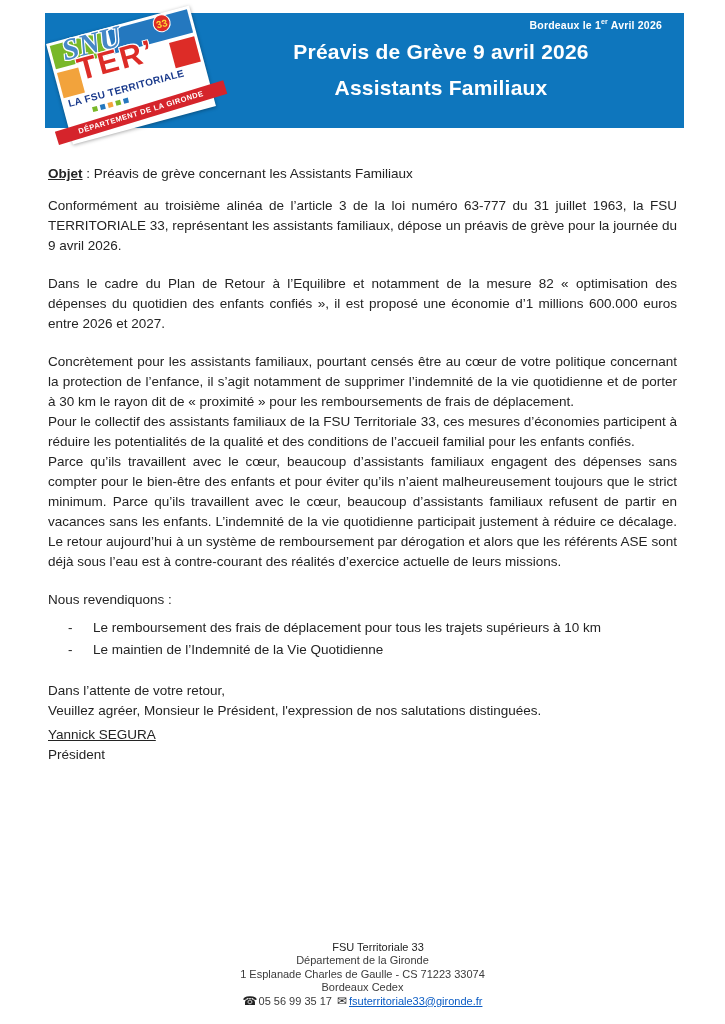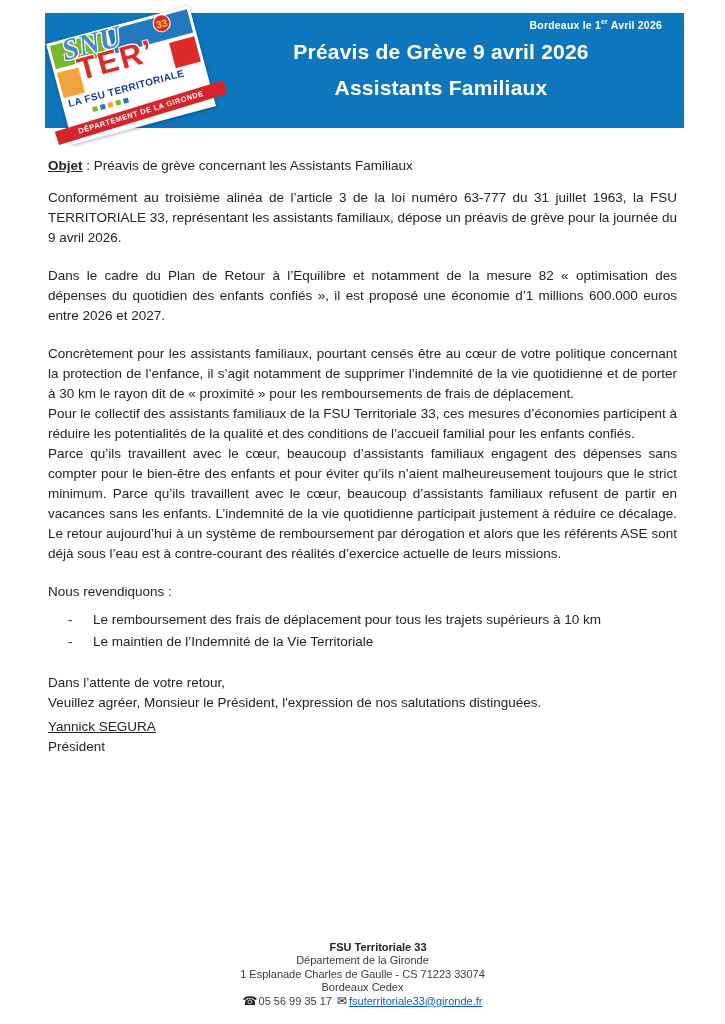--- a/index.html
+++ b/index.html
@@ -45,37 +45,37 @@
   .lg-dots i { position:static; display:block; width:5px; height:5px; }
   .d-g { background:var(--logo_green, #79b829); }
   .d-b { background:var(--logo_blue, #2478bf); }
   .d-o { background:var(--logo_orange, #f2a33c); }
   .lg-ribbon { left:-14px; top:84px; width:176px; height:14px;
                background:var(--ribbon_red, #d5242b); transform:rotate(-2deg);
                color:#ffffff; font-weight:bold; font-size:7.5px; line-height:14px;
                letter-spacing:.5px; text-align:center; white-space:nowrap; }
 
   
-  .content { position:absolute; left:48px; right:48px; top:156px;
+  .content { position:absolute; left:48px; right:48px; top:164px;
              font-size:13.5px; line-height:20px; }
   .objet { margin-bottom:12px; }
   .objet-label { font-weight:bold; text-decoration:underline; }
   .salutation { text-align:center; margin-bottom:22px; }
   .block { text-align:justify; }
   .mb { margin-bottom:18px; }
   .mb2 { margin-bottom:7px; }
   .bullets { margin-bottom:20px; }
   .bullet { display:flex; padding-left:20px; line-height:22px; }
   .dash { width:25px; flex:none; }
   .sig-name { margin-top:4px;text-decoration:underline; }
 
   
   .footer { position:absolute; left:0; right:0; bottom:16px; text-align:center;
             font-size:11px; line-height:13.5px; color:#3b3b3b; }
-  .f-org { font-weight:bold; color:#222222;padding-left:31px; }
+  .f-org { font-weight:normal; color:#222222;padding-left:31px; }
   .f-icon { margin:0 2px 0 5px; font-size:12px; color:#222222; }
   .f-icon.first { margin-left:0; margin-right:1px; }
   .f-email { color:var(--link_blue, #0b5cc4); text-decoration:underline; }
 </style>
 </head>
 <body>
 
 <div class="page">
 
   <div class="banner">
@@ -116,21 +116,21 @@
 
     <p class="mb2">Nous revendiquons :</p>
 
     <div class="bullets">
       <div class="bullet">
           <span class="dash">-</span>
           <span>Le remboursement des frais de déplacement pour tous les trajets supérieurs à 10 km</span>
         </div>
       <div class="bullet">
           <span class="dash">-</span>
-          <span>Le maintien de l’Indemnité de la Vie Territoriale</span>
+          <span>Le maintien de l’Indemnité de la Vie Quotidienne</span>
         </div>
     </div>
 
     <p>Dans l’attente de votre retour,</p>
     <p>Veuillez agréer, Monsieur le Président, l'expression de nos salutations distinguées.</p>
 
     <p class="sig-name">Yannick SEGURA</p>
     <p>Président</p>
   </div>
 

